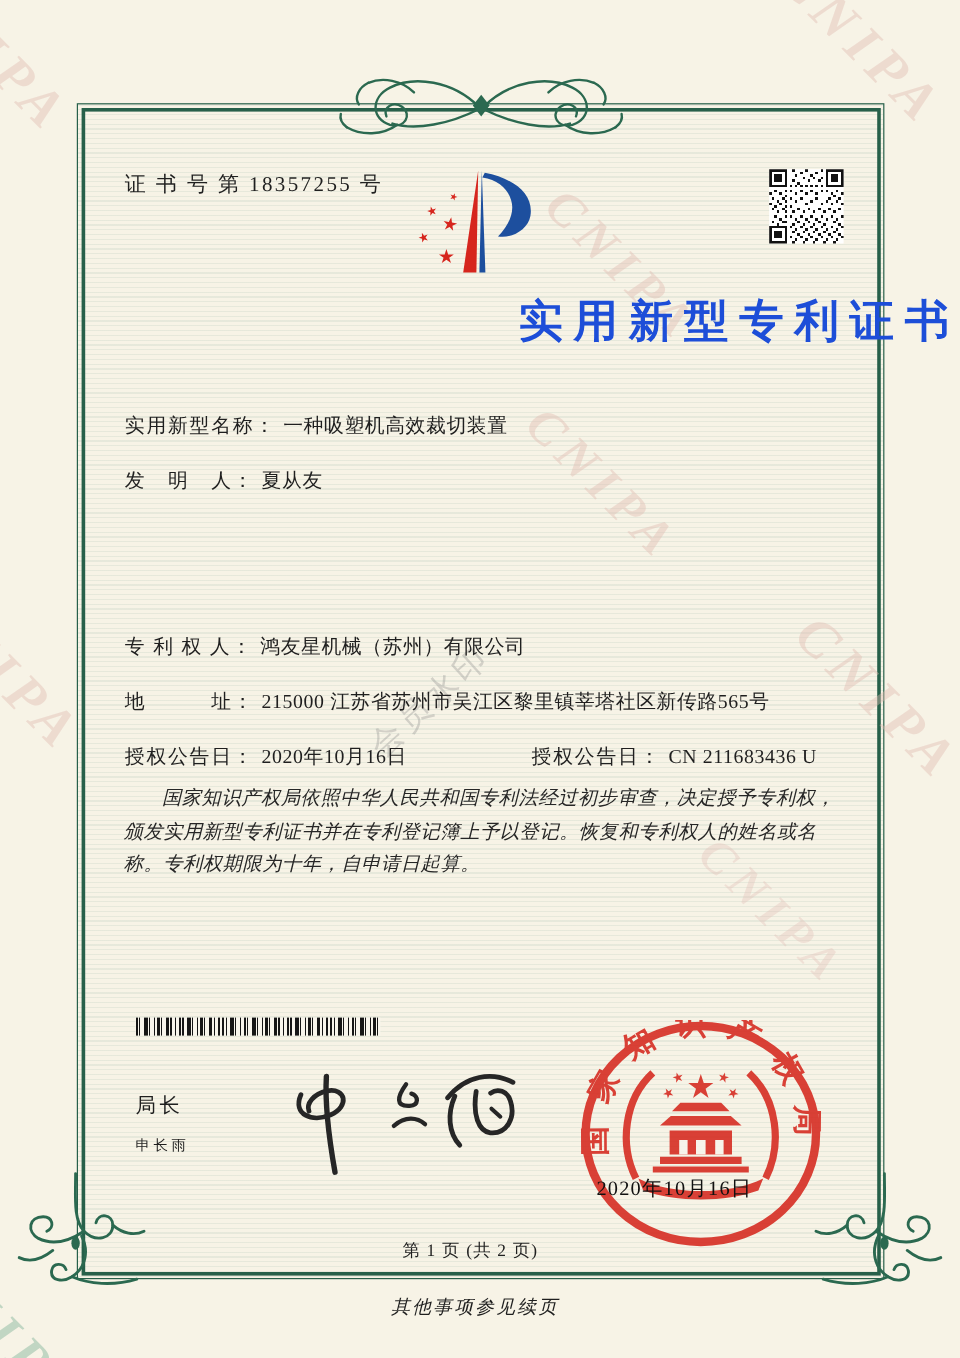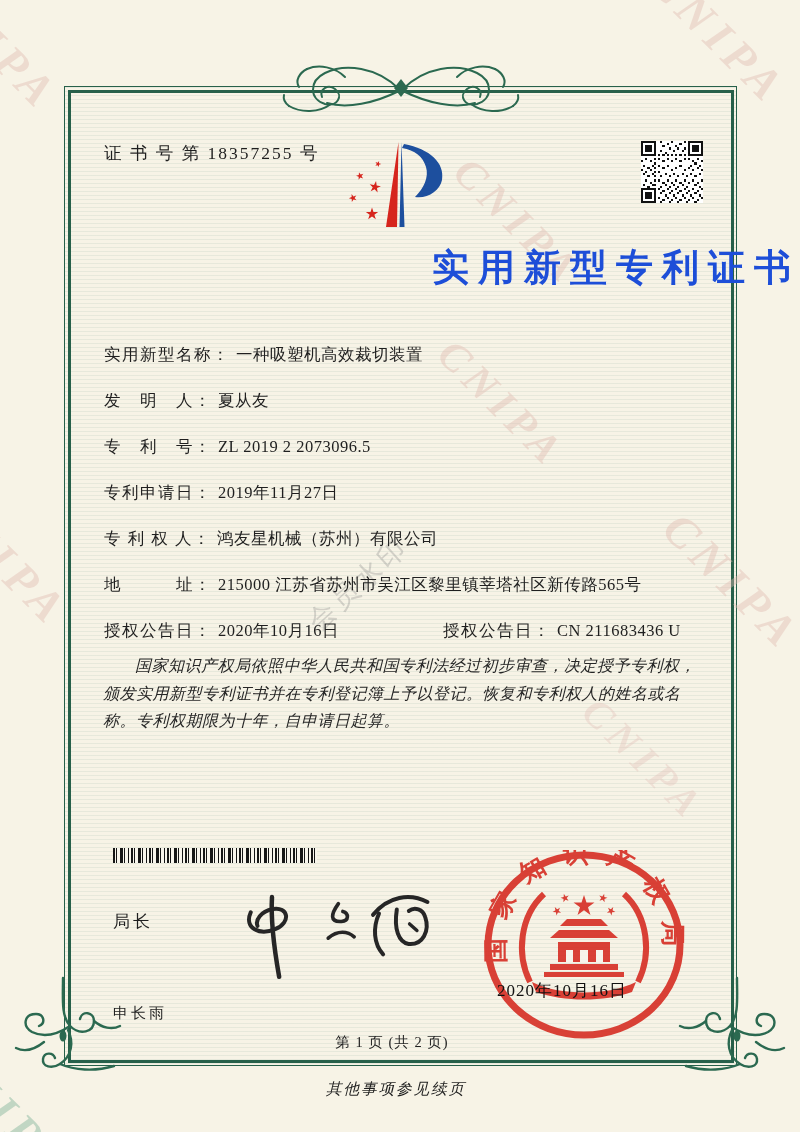--- a/index.html
+++ b/index.html
@@ -58,21 +58,21 @@
   }
   #paragraphs p{margin:0;text-indent:2em;letter-spacing:0.5px;}
   #barcode{
     position:absolute;left:113px;top:848px;width:204px;height:15px;
     background:repeating-linear-gradient(90deg,
       #161616 0 2px,#f8f5ec 2px 3px,#161616 3px 4px,#f8f5ec 4px 7px,
       #161616 7px 10px,#f8f5ec 10px 11px,#161616 11px 12px,#f8f5ec 12px 15px,
       #161616 15px 16px,#f8f5ec 16px 18px);
   }
   #signer-title{position:absolute;left:113px;top:910px;font-size:17px;letter-spacing:3px;}
-  #signer-name{position:absolute;left:113px;top:1004px;font-size:15px;letter-spacing:3px;}
+  #signer-name{position:absolute;left:113px;top:946px;font-size:12px;letter-spacing:3px;}
   #signature{position:absolute;left:232px;top:884px;}
   #seal{position:absolute;left:480px;top:850px;}
   #seal-date{position:absolute;left:497px;top:979px;font-size:17px;letter-spacing:1px;color:#111;z-index:3;}
   #page-info{position:absolute;left:0;top:1033px;width:784px;text-align:center;font-size:14.5px;letter-spacing:1px;}
   #continuation{position:absolute;left:0;top:1079px;width:792px;text-align:center;
     font-size:15.5px;font-style:italic;letter-spacing:2px;}
   #logo{position:absolute;left:330px;top:125px;}
   #qr{position:absolute;left:641px;top:141px;}
   .orn{position:absolute;z-index:2;}
   #orn-top{left:281px;top:59px;}
@@ -182,22 +182,20 @@
                M8 22h1v1h-1zM10 23h1v1h-1zM12 22h1v1h-1zM14 23h1v1h-1zM16 22h1v1h-1zM18 23h1v1h-1zM20 22h1v1h-1zM22 23h1v1h-1zM24 22h1v1h-1zM26 23h1v1h-1zM28 22h1v1h-1z
                M9 24h1v1h-1zM11 25h1v1h-1zM13 24h1v1h-1zM15 25h1v1h-1zM17 24h1v1h-1zM19 25h1v1h-1zM21 24h1v1h-1zM23 25h1v1h-1zM25 24h1v1h-1zM27 25h1v1h-1z
                M8 26h1v1h-1zM10 27h1v1h-1zM12 26h1v1h-1zM14 27h1v1h-1zM16 26h1v1h-1zM18 27h1v1h-1zM20 26h1v1h-1zM22 27h1v1h-1zM24 26h1v1h-1zM26 27h1v1h-1zM28 26h1v1h-1zM9 28h1v1h-1zM13 28h1v1h-1zM17 28h1v1h-1zM21 28h1v1h-1zM25 28h1v1h-1z"></path>
     </g>
   </svg>
 
   <div id="title">实用新型专利证书</div>
 
   <div class="row r1"><span class="lab">发　明　人：</span><span class="val">夏从友</span></div>
   <div class="row r0"><span class="lab">实用新型名称：</span><span class="val">一种吸塑机高效裁切装置</span></div>
-  <div class="row r2"><span class="lab">专　利　号：</span><span class="val">ZL 2019 2 2073096.5</span></div>
-  <div class="row r3"><span class="lab">专利申请日：</span><span class="val">2019年11月27日</span></div>
   <div class="row r4"><span class="lab">专 利 权 人：</span><span class="val">鸿友星机械（苏州）有限公司</span></div>
   <div class="row r5"><span class="lab">地　　　址：</span><span class="val">215000 江苏省苏州市吴江区黎里镇莘塔社区新传路565号</span></div>
   <div class="row r6">
     <span class="lab">授权公告日：</span><span class="val">2020年10月16日</span>
     <span class="pair2"><span class="lab">授权公告日：</span><span class="val">CN 211683436 U</span></span>
   </div>
 
   <div id="paragraphs">
     <p>国家知识产权局依照中华人民共和国专利法经过初步审查，决定授予专利权，颁发实用新型专利证书并在专利登记簿上予以登记。恢复和专利权人的姓名或名称。专利权期限为十年，自申请日起算。</p>
   </div>

